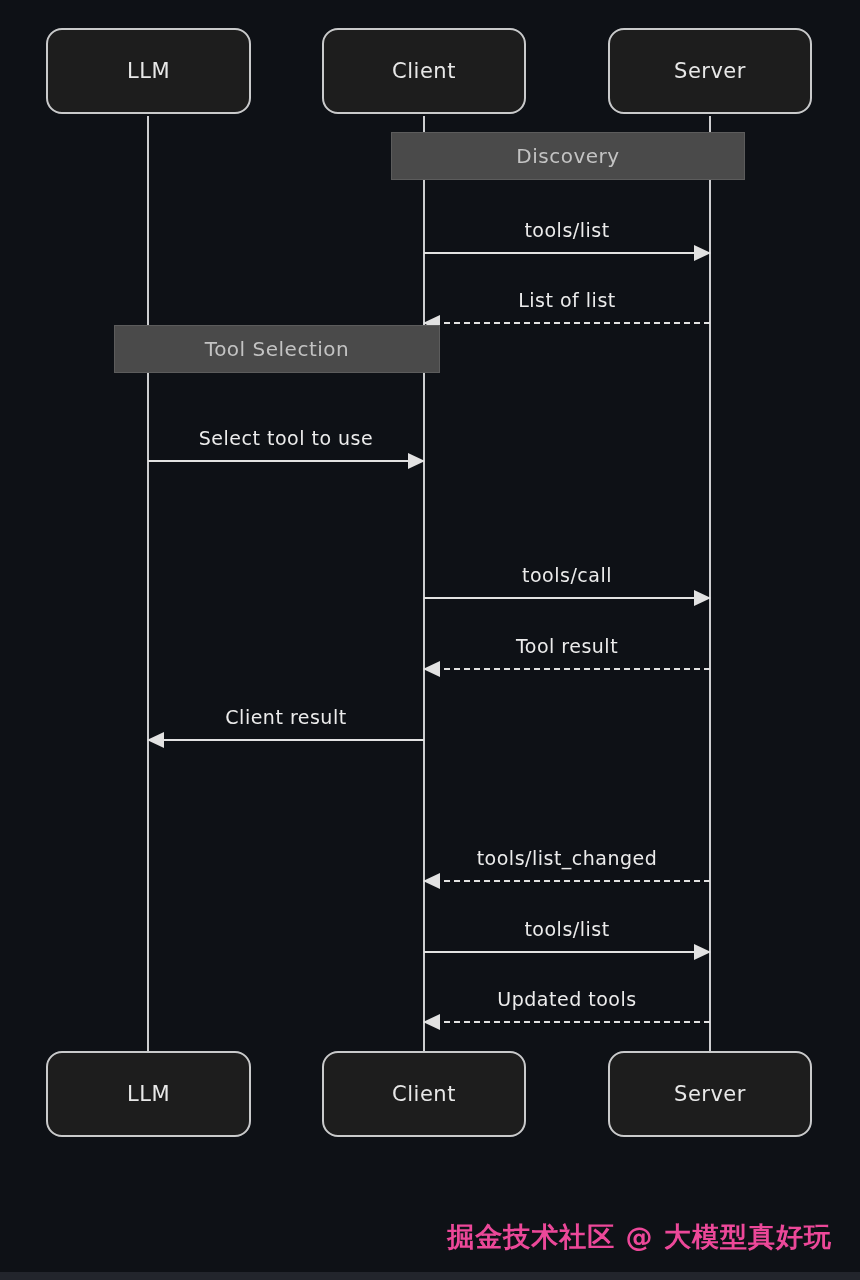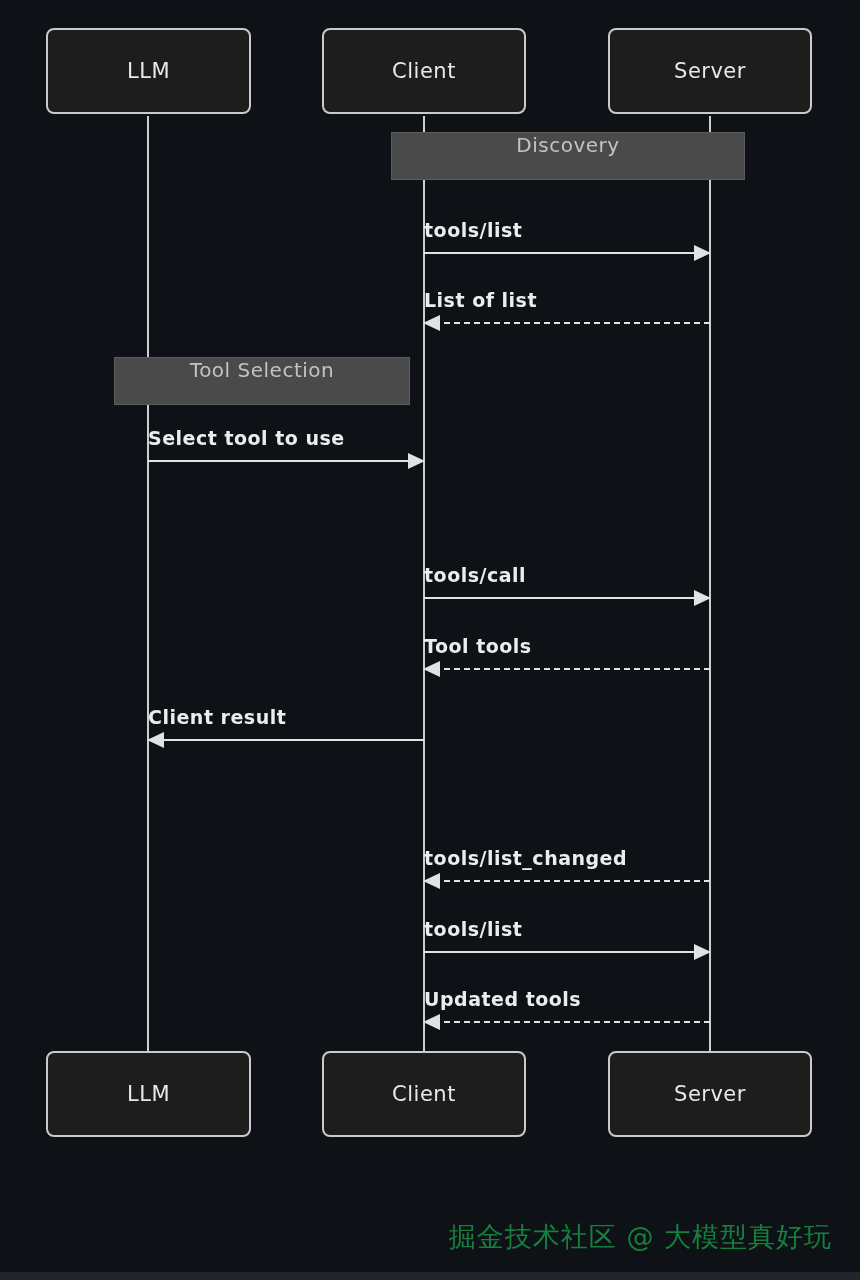--- a/index.html
+++ b/index.html
@@ -10,53 +10,52 @@
     overflow:hidden;position:relative;
   }
   .stage{position:absolute;left:0;top:0;width:860px;height:1280px;}
 
   
   .lifeline{position:absolute;top:116px;height:935px;width:2px;background:#cdced0;}
 
   
   .actor{
     position:absolute;height:86px;
-    background:#1d1d1d;border:2px solid #c9cacb;border-radius:8px;
+    background:#1d1d1d;border:2px solid #c9cacb;border-radius:16px;
     display:flex;align-items:center;justify-content:center;
     font-size:21px;color:#e8e8e8;letter-spacing:.5px;
     box-sizing:border-box;
   }
 
   
   .band{
     position:absolute;height:48px;
     background:#4a4a4a;border:1px solid #5c5c5c;
-    display:flex;align-items:flex-start;justify-content:center;
+    display:flex;align-items:center;justify-content:center;
     font-size:20px;color:#c3c3c3;letter-spacing:.5px;
     box-sizing:border-box;z-index:3;
   }
 
   
   .msg{position:absolute;height:0;z-index:2;}
   .msg-label{
     position:absolute;left:0;right:0;bottom:12px;
-    text-align:left;font-size:19px;color:#ececec;letter-spacing:.5px;
+    text-align:center;font-size:19px;color:#ececec;letter-spacing:.5px;
     white-space:nowrap;
-    font-weight:bold;
   }
   .msg-line{position:absolute;left:0;right:0;top:-1px;border-top:2px solid #e2e2e2;}
   .msg-line.dashed{border-top-style:dashed;}
   .msg-head{position:absolute;top:-8px;width:0;height:0;
     border-top:8px solid transparent;border-bottom:8px solid transparent;}
   .msg-head.right{right:-1px;border-left:17px solid #e2e2e2;}
   .msg-head.left{left:-1px;border-right:17px solid #e2e2e2;}
 
   .watermark{
     position:absolute;top:1219px;right:28px;
-    font-size:27px;font-weight:400;color:#15803d;letter-spacing:1px;
+    font-size:27px;font-weight:700;color:#ec4899;letter-spacing:1px;
   }
   .bottom-strip{position:absolute;left:0;bottom:0;width:860px;height:8px;background:#22252c;}
 </style>
 </head>
 <body>
 
 <div class="stage">
 
   <div class="lifeline" style="left:147px"></div>
   <div class="lifeline" style="left:423px"></div>
@@ -68,21 +67,21 @@
   <div class="actor" style="left:322px;top:28px;width:204px">
       <span>Client</span>
     </div>
   <div class="actor" style="left:608px;top:28px;width:204px">
       <span>Server</span>
     </div>
 
   <div class="band" style="left:391px;top:132px;width:354px">
       <span>Discovery</span>
     </div>
-  <div class="band" style="left:114px;top:357px;width:296px">
+  <div class="band" style="left:114px;top:325px;width:326px">
       <span>Tool Selection</span>
     </div>
 
   <div class="msg" style="left:424px;top:253px;width:286px">
     <div class="msg-label">tools/list</div>
     <div class="msg-line solid"></div>
     <div class="msg-head right"></div>
   </div>
 
   <div class="msg" style="left:424px;top:323px;width:286px">
@@ -97,21 +96,21 @@
     <div class="msg-head right"></div>
   </div>
 
   <div class="msg" style="left:424px;top:598px;width:286px">
     <div class="msg-label">tools/call</div>
     <div class="msg-line solid"></div>
     <div class="msg-head right"></div>
   </div>
 
   <div class="msg" style="left:424px;top:669px;width:286px">
-    <div class="msg-label">Tool tools</div>
+    <div class="msg-label">Tool result</div>
     <div class="msg-line dashed"></div>
     <div class="msg-head left"></div>
   </div>
 
   <div class="msg" style="left:148px;top:740px;width:276px">
     <div class="msg-label">Client result</div>
     <div class="msg-line solid"></div>
     <div class="msg-head left"></div>
   </div>
 

